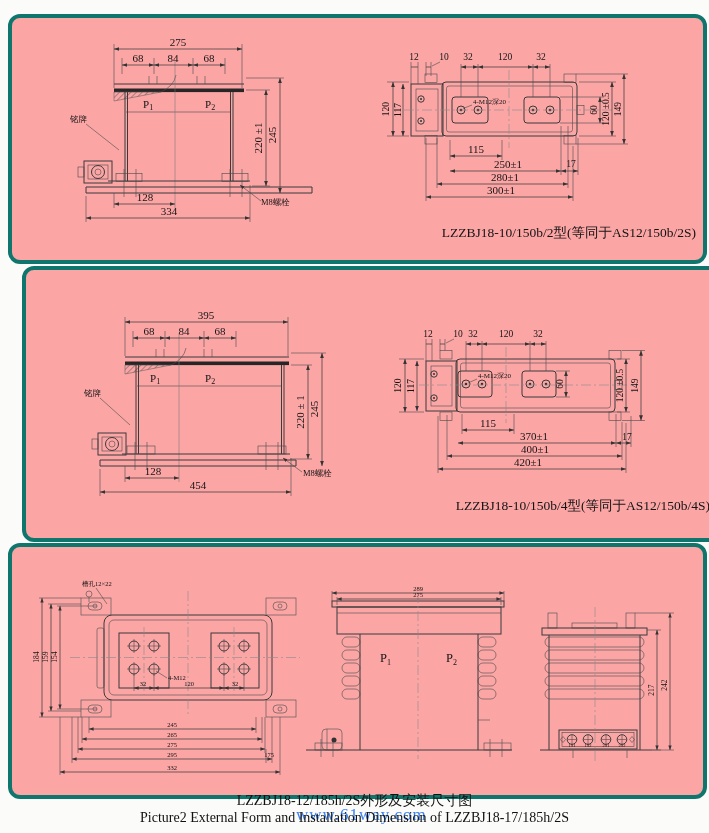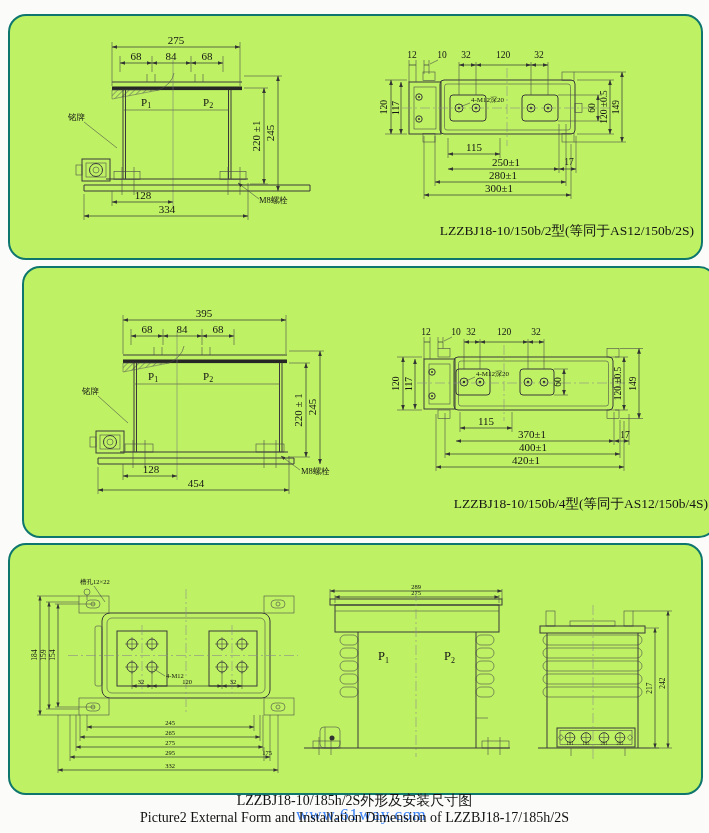--- a/index.html
+++ b/index.html
@@ -1,18 +1,18 @@
 <!DOCTYPE html>
 <html><head>
 <meta charset="utf-8">
 <style>
   html,body{margin:0;padding:0}
   body{width:709px;height:833px;background:#fbfbf9;position:relative;
        font-family:"Liberation Serif","DejaVu Serif",serif;overflow:hidden}
-  .panel{position:absolute;background:#bef264;border:2px solid #0f766e;border-radius:18px}
+  .panel{position:absolute;background:#fca5a5;border:4px solid #0f766e;border-radius:12px}
   #panel1{left:8px;top:14px;width:691px;height:242px}
   #panel2{left:22px;top:266px;width:691px;height:268px}
   #panel3{left:8px;top:543px;width:691px;height:248px}
   .panel svg{position:absolute;left:0;top:0}
   
   .o{fill:none;stroke:#3a3a3a;stroke-width:1}
   .t{fill:none;stroke:#4a4a4a;stroke-width:.6}
   .dl{fill:none;stroke:#333;stroke-width:.7}
   .cl{fill:none;stroke:#8a8a8a;stroke-width:.6;stroke-dasharray:10 3 2 3}
   .cn{fill:none;stroke:#777;stroke-width:.55}
@@ -488,14 +488,14 @@
     <line class="dl" x1="645" y1="83" x2="645" y2="203" marker-start="url(#arC)" marker-end="url(#arC)"></line>
     <text class="d7" x="642" y="143" transform="rotate(-90 642 143)">217</text>
     <path class="t" d="M623,66 H662 M640,203 H662"></path>
     <line class="dl" x1="658" y1="66" x2="658" y2="203" marker-start="url(#arC)" marker-end="url(#arC)"></line>
     <text class="d7" x="654.5" y="138" transform="rotate(-90 654.5 138)">242</text>
   </g>
 </svg>
 </div>
 
 <div id="watermark">www.61way.com</div>
-<div class="caption-line" id="cap-cn">LZZBJ18-10/185h/2S外形及安装尺寸图</div>
+<div class="caption-line" id="cap-cn">LZZBJ18-12/185h/2S外形及安装尺寸图</div>
 <div class="caption-line" id="cap-en">Picture2  External Form and Installation Dimension of LZZBJ18-17/185h/2S</div>
 
 </body></html>

